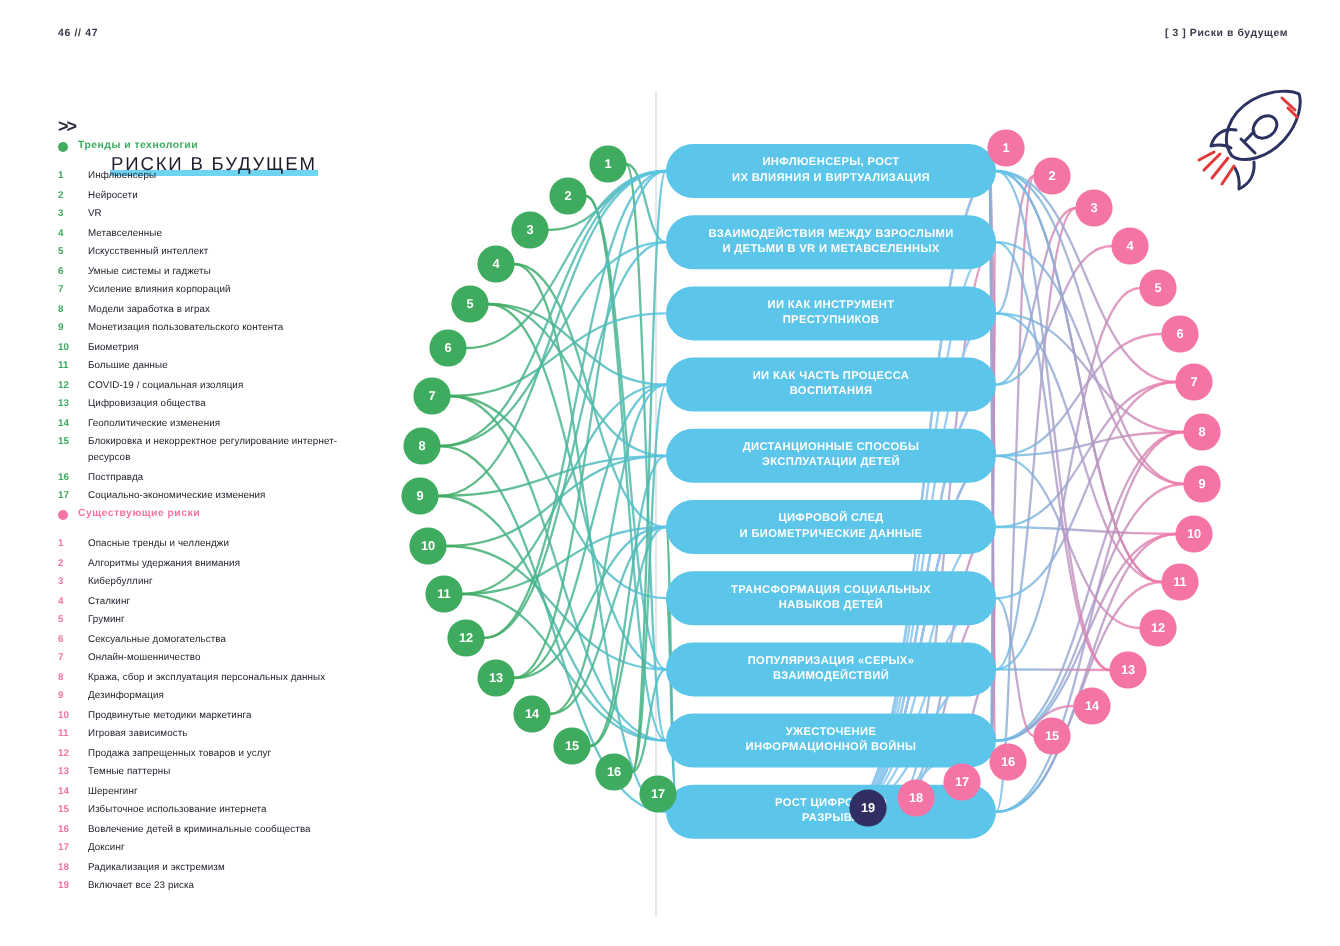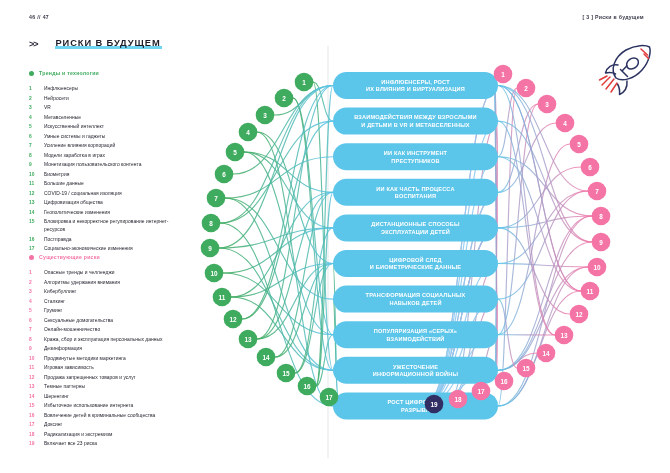--- a/index.html
+++ b/index.html
@@ -29,24 +29,25 @@
   }
   .title-row {
     position: absolute; left: 29px; top: 38px;
     display: flex; align-items: center; gap: 17px;
   }
   .chev {
     font-size: 9px; font-weight: 700; color: #2a2a3a;
     letter-spacing: -1px;
   }
   .page-title {
-    font-size: 9.3px; font-weight: 700; letter-spacing: .9px;
+    font-size: 9.3px; font-weight: 400; letter-spacing: .9px;
     color: #1d1d2b;
     background: linear-gradient(transparent 72%, #6fd3f2 72%, #6fd3f2 100%);
     padding: 0 1px 1px 1px;
+    margin-top: 39px;
   }
 
   
   .legend { position: absolute; left: 29px; width: 152px; }
   .legend-green { top: 70px; }
   .legend-pink  { top: 254px; }
 
   .legend-head {
     display: flex; align-items: center; gap: 5px;
     margin-bottom: 9px;

